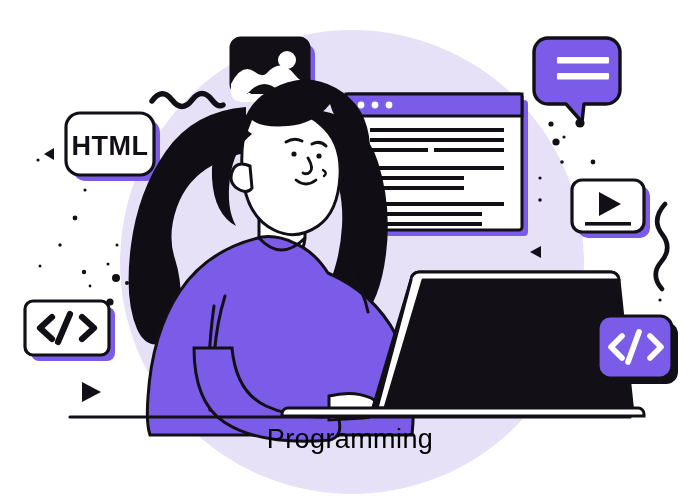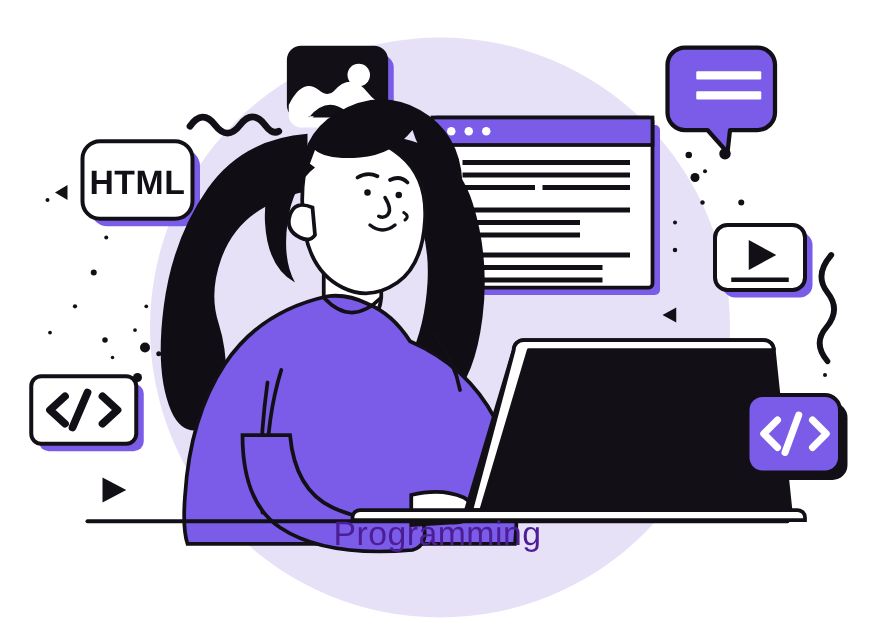--- a/index.html
+++ b/index.html
@@ -1,23 +1,23 @@
 <!DOCTYPE html>
 <html><head>
 <meta charset="utf-8">
 <style>
   html,body{margin:0;padding:0;background:#ffffff;}
   body{width:700px;height:500px;overflow:hidden;
        font-family:"Liberation Sans","DejaVu Sans",sans-serif;}
   #stage{position:relative;width:700px;height:500px;background:#ffffff;}
   #art{position:absolute;inset:0;}
   .cap{
-    position:absolute;left:0;right:0;top:412px;text-align:center;
+    position:absolute;left:0;right:0;top:424px;text-align:center;
     font-family:"Liberation Sans","DejaVu Sans",sans-serif;
-    font-size:27px;font-weight:400;letter-spacing:.4px;color:#4c1d95;
+    font-size:27px;font-weight:400;letter-spacing:.4px;color:#000000;
   }
 </style>
 </head>
 <body>
 
 <div id="stage">
 
   <svg id="art" viewBox="0 0 700 500" width="700" height="500">
 
     <circle cx="352" cy="262" r="232" fill="#E7E1F8"></circle>

